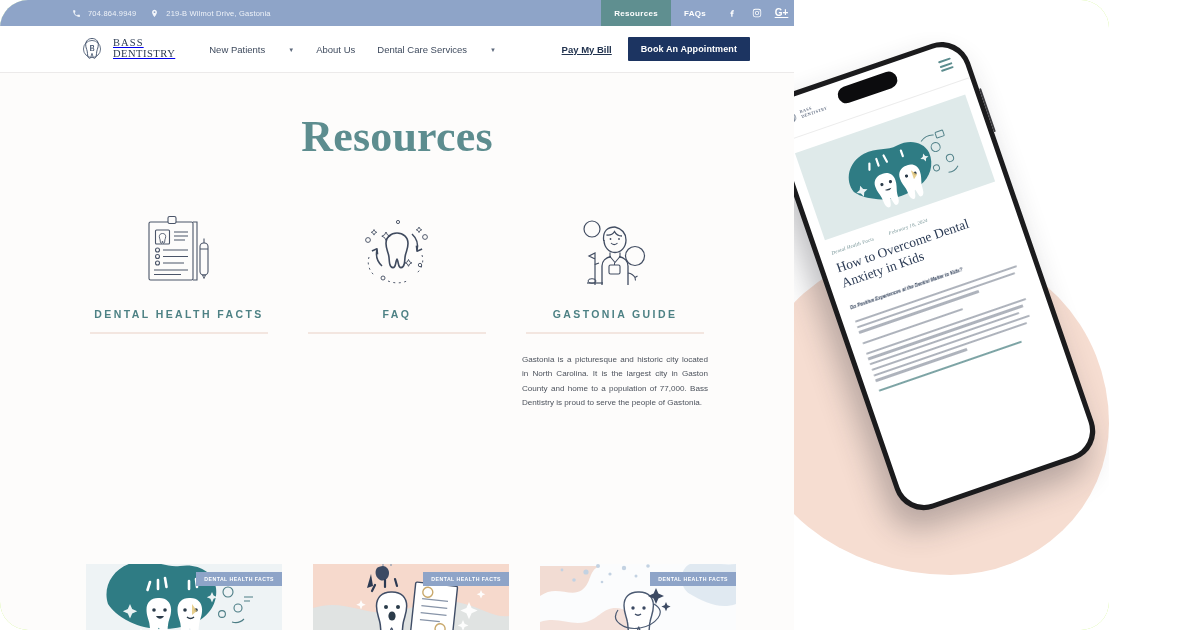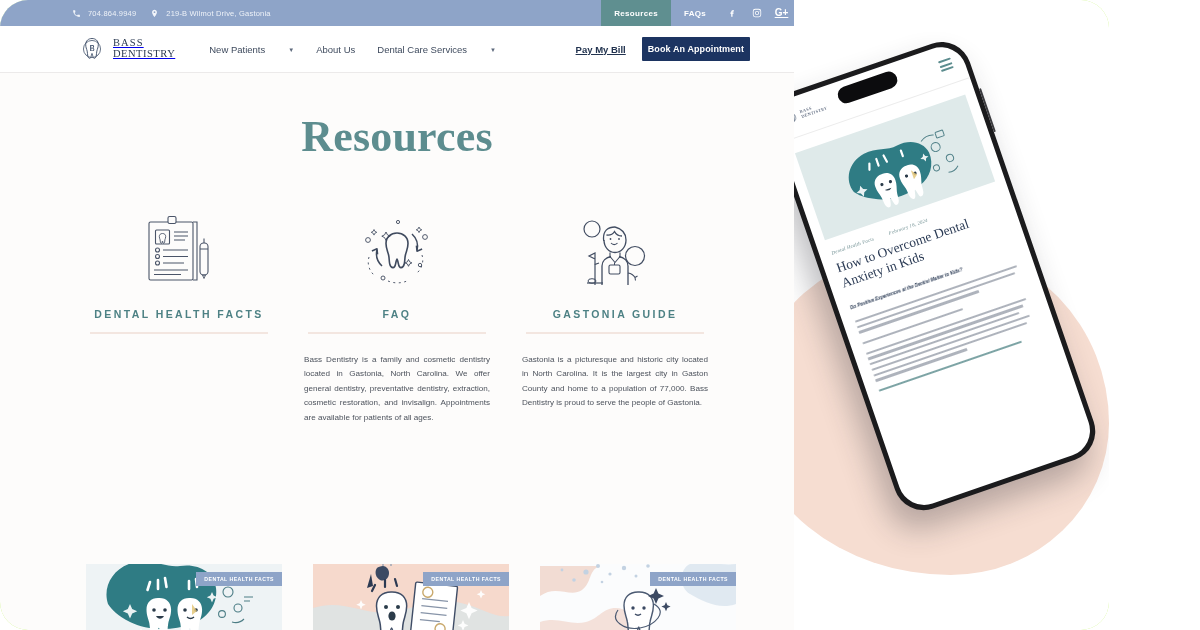--- a/index.html
+++ b/index.html
@@ -66,21 +66,21 @@
     display: flex; align-items: center; gap: 23px;
     font-size: 9.5px; color: #3f4b5e; white-space: nowrap; text-decoration: none;
   }
   .caret { font-size: 6px; color: #5e6a7d; line-height: 1; transform: translateY(1px); }
 
   .nav-right { margin-left: auto; display: flex; align-items: center; gap: 16px; }
   .paybill { font-size: 9.5px; font-weight: 700; color: #22334f; white-space: nowrap; padding-left: 16px; }
   .appt-btn {
     background: #1c3461; color: #fff;
     font-size: 9px; font-weight: 700;
-    padding: 7px 6px; border: none; border-radius: 1px;
+    padding: 7px 13px; border: none; border-radius: 1px;
     white-space: nowrap; letter-spacing: .1px; cursor: pointer;
   }
 
   
   .hero { padding-top: 42px; text-align: center; }
   .hero h1 {
     font-family: "Liberation Serif", serif;
     font-size: 44px; font-weight: 700; color: #5d8d8f;
     letter-spacing: .2px; line-height: 1;
   }
@@ -336,21 +336,20 @@
             <circle cx="40" cy="9" r="1.6" stroke-width=".9"></circle>
             <circle cx="25" cy="65" r="2" stroke-width=".9"></circle>
             <circle cx="62" cy="52" r="1.7" stroke-width=".9"></circle>
             <path d="M11 44c-2 6.5 0 13.5 5 18" stroke-width=".9" stroke-dasharray="2 3.5"></path>
             <path d="M64 42c2 6.5 0 13.5-5 18" stroke-width=".9" stroke-dasharray="2 3.5"></path>
             <path d="M30 68c6 2.5 13 2.5 19 0" stroke-width=".9" stroke-dasharray="2 3.5"></path>
           </svg>
         </div>
         <div class="col-title">FAQ</div>
         <div class="col-rule"></div>
-        <div class="col-body">Bass Dentistry is a family and cosmetic dentistry located in Gastonia, North Carolina. We offer general dentistry, preventative dentistry, extraction, cosmetic restoration, and invisalign. Appointments are available for patients of all ages.</div>
       </div>
 
       <div class="col">
         <div class="col-icon">
           <svg width="76" height="74" viewBox="0 0 76 74" fill="none" stroke="#424d62" stroke-width="1.2">
             <circle cx="15" cy="16" r="8" fill="#fdfcfb"></circle>
             <circle cx="58" cy="43" r="9.5" fill="#fdfcfb"></circle>
             <path d="M38 14c-7.5 0-11.5 4.5-11.5 11 0 1.5.3 3 .3 3" stroke-width="1.3"></path>
             <path d="M27 27c0 7 4.8 12.5 11 12.5S49 34 49 27c0-6.5-3.5-11-11-13" stroke-width="1.3"></path>
             <path d="M29.5 22c3.5.5 6.5-1 8-3.5 1.5 3 4 4.5 7.5 4.5" stroke-width="1.3"></path>

